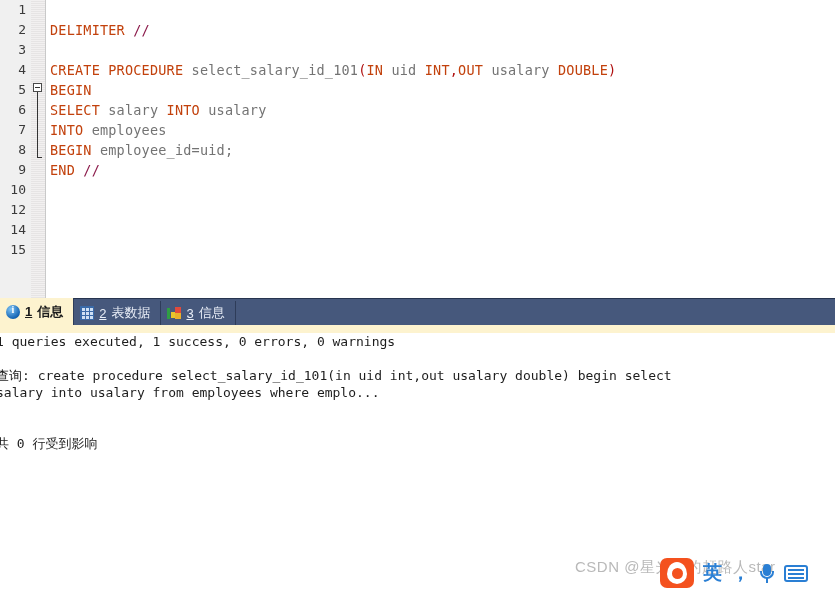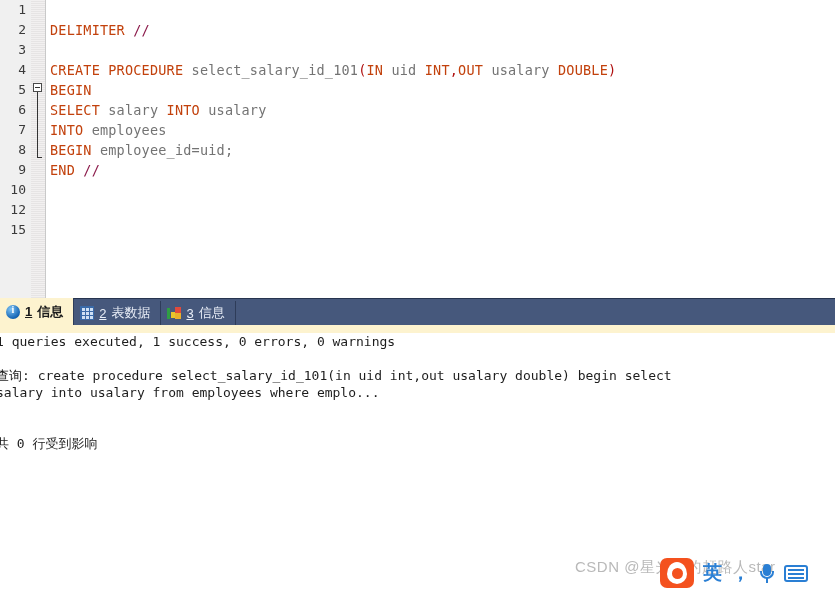--- a/index.html
+++ b/index.html
@@ -261,20 +261,24 @@
         <div class="ln-row">
           <div class="ln-num">9</div>
           <div class="ln-code"><span class="kw">END</span><span class="plain"> </span><span class="op">//</span></div>
         </div>
         <div class="ln-row">
           <div class="ln-num">10</div>
           <div class="ln-code"></div>
         </div>
         <div class="ln-row">
           <div class="ln-num">12</div>
+          <div class="ln-code"></div>
+        </div>
+        <div class="ln-row">
+          <div class="ln-num">14</div>
           <div class="ln-code"></div>
         </div>
         <div class="ln-row">
           <div class="ln-num">15</div>
           <div class="ln-code"></div>
         </div>
       </div>
 
     <div class="fold-box"></div>
     <div class="fold-line"></div>

